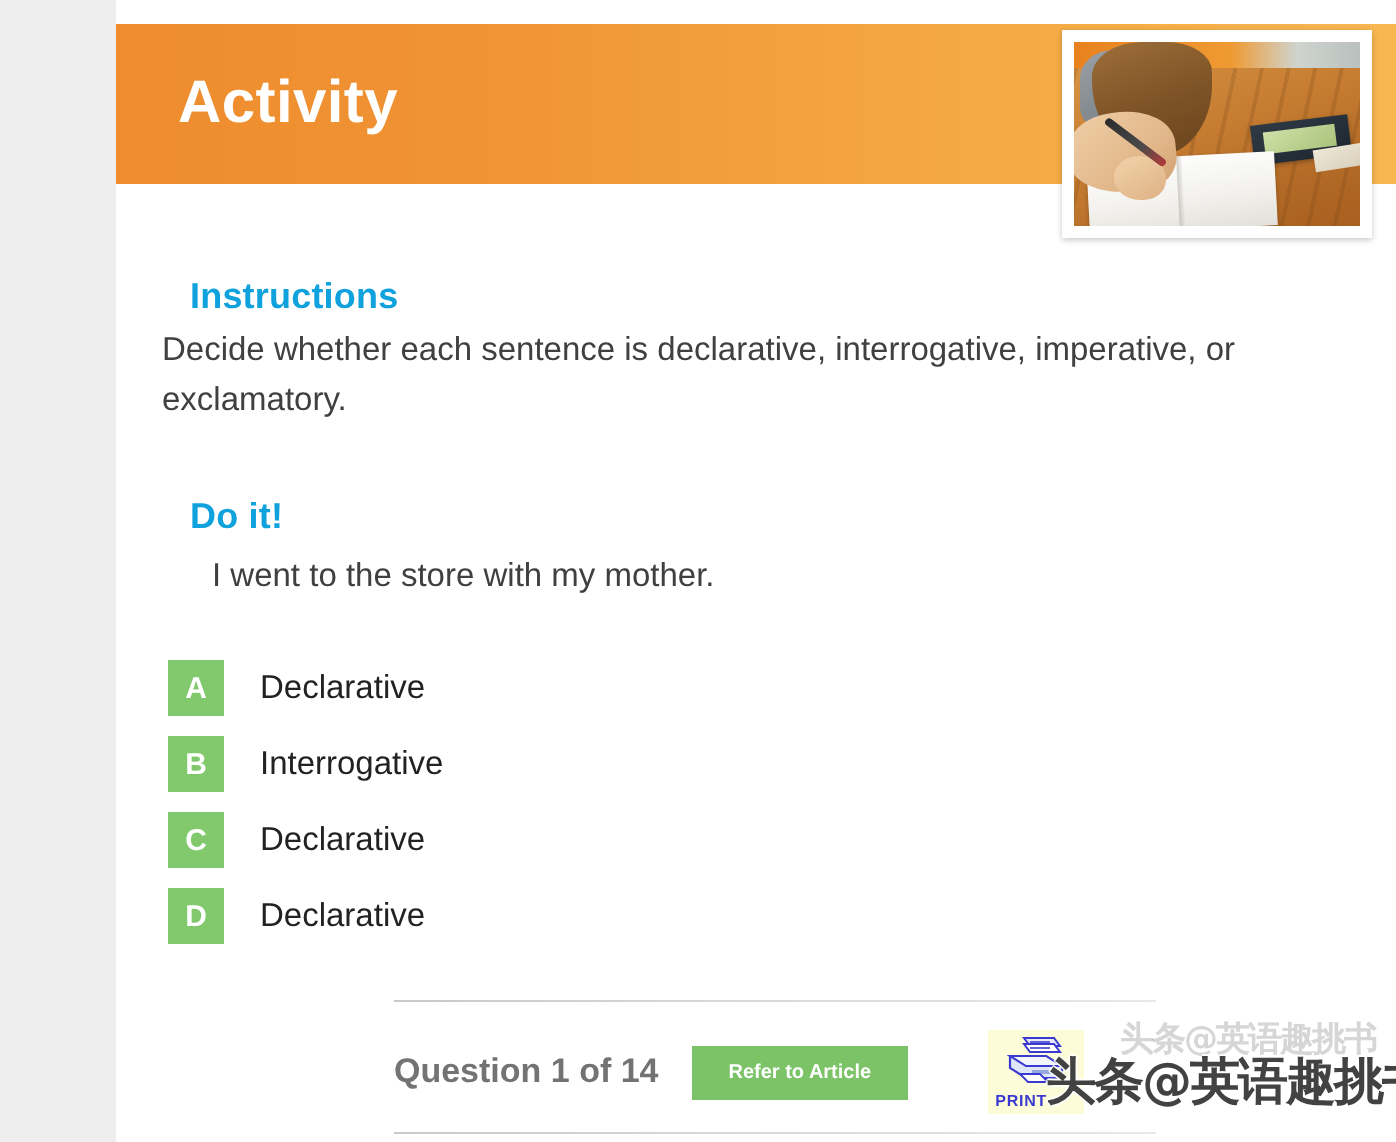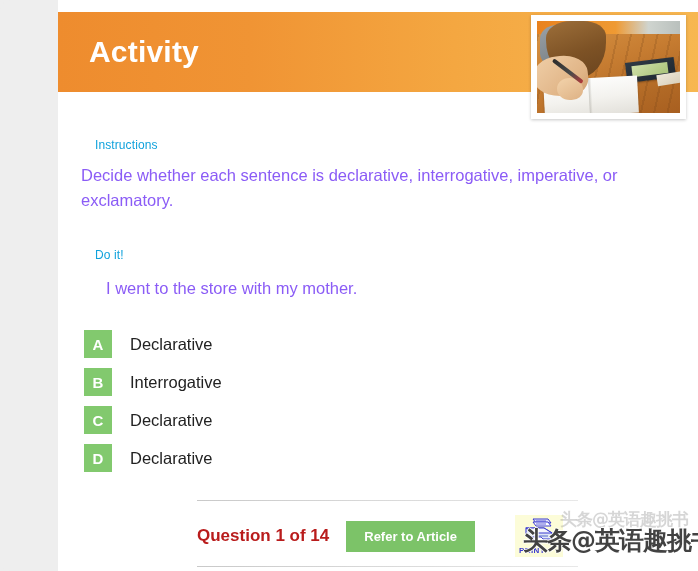--- a/index.html
+++ b/index.html
@@ -137,33 +137,33 @@
     position: absolute; left: 84%; top: 57%; width: 20%; height: 12%;
     background: linear-gradient(160deg, #efe8d8 0%, #d6cdb9 100%);
     transform: rotate(-9deg);
   }
 
   
   .section-label {
     position: absolute;
     left: 83px;
     color: #10a2dc;
-    font-size: 12px;
-    font-weight: normal;
+    font-size: 18px;
+    font-weight: bold;
     letter-spacing: 0.1px;
     white-space: nowrap;
     padding-left: 12px;
   }
   #label-instructions { top: 138px; }
   #label-doit { top: 248px; }
 
   .body-text {
     position: absolute;
     left: 81px;
-    color: #8b5cf6;
+    color: #404040;
     font-size: 16.5px;
     line-height: 25px;
     width: 596px;
   }
   #instructions-text { top: 163px; }
   #prompt-text { top: 276px; margin-left: 25px; }
 
   
   .options-list {
     position: absolute;
@@ -212,30 +212,30 @@
   .footer-row {
     position: absolute;
     left: 197px;
     top: 510px;
     width: 490px;
     height: 52px;
     display: flex;
     align-items: center;
   }
   .question-counter {
-    color: #b91c1c;
+    color: #737373;
     font-size: 17px;
     font-weight: bold;
     white-space: nowrap;
   }
   .refer-button {
     margin-left: 17px;
     background: #7cc368;
     color: #ffffff;
-    font-size: 13px;
+    font-size: 10px;
     font-weight: bold;
     padding: 8px 18px;
     border: none;
     white-space: nowrap;
     cursor: pointer;
     font-family: "Liberation Sans", sans-serif;
   }
   .print-tile {
     margin-left: 40px;
     width: 48px;

